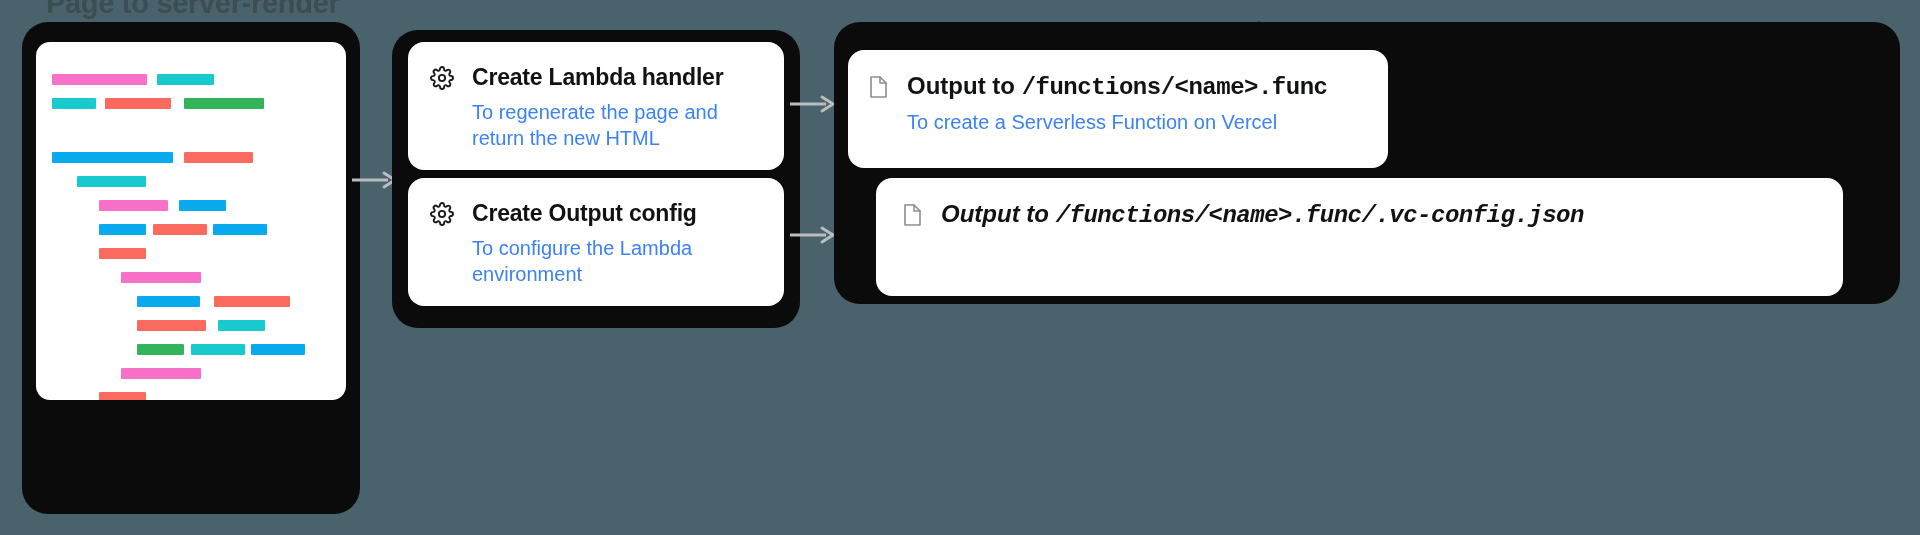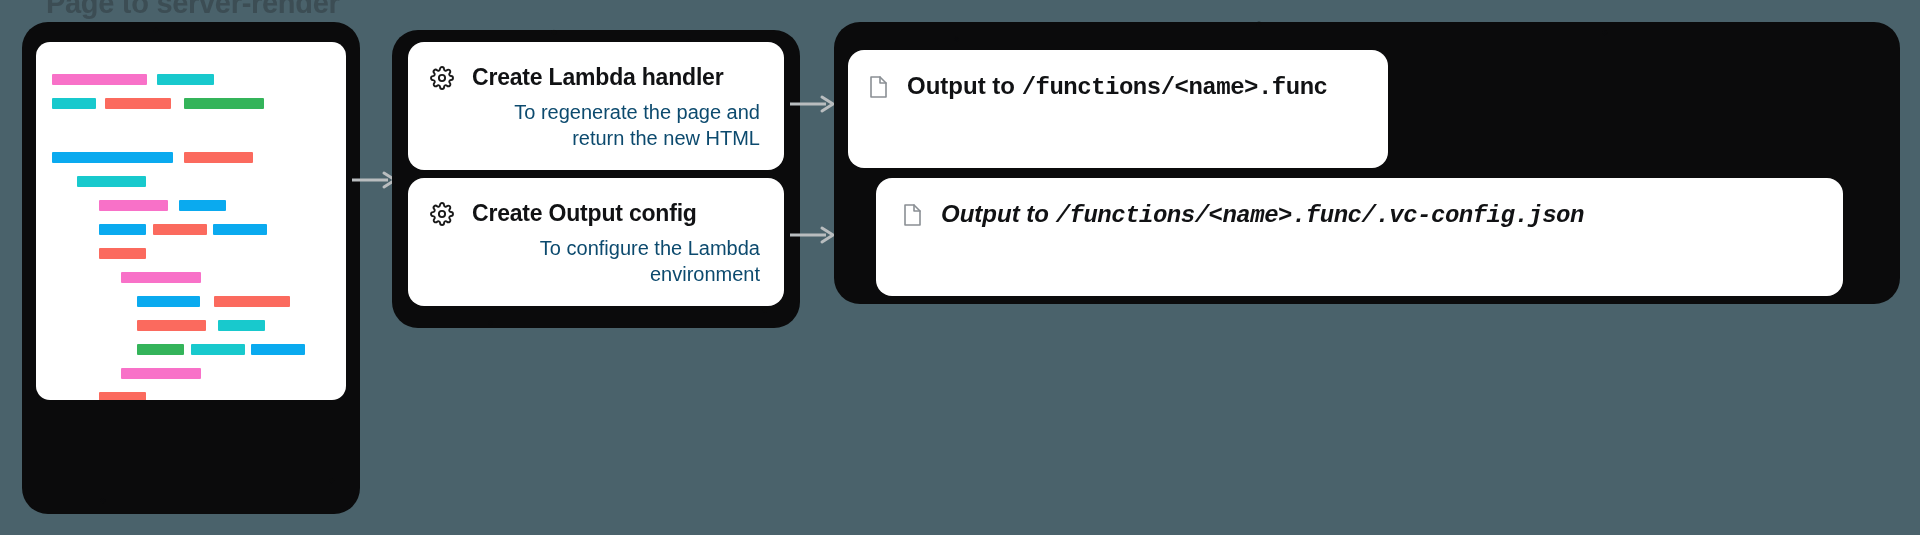--- a/index.html
+++ b/index.html
@@ -91,21 +91,20 @@
     width: 310px;
     height: 358px;
     border-radius: 14px;
     overflow: hidden;
   }
 
   .card-step {
     width: 376px;
     height: 128px;
     padding: 22px 24px 0 22px;
-    text-align: right;
   }
 
   .card-step-1 { left: 408px; top: 42px; }
   .card-step-2 { left: 408px; top: 178px; }
 
   .card-output {
     height: 118px;
     padding: 22px 26px 0 26px;
   }
 
@@ -144,21 +143,21 @@
 
   .card-title .mono {
     font-family: "Liberation Mono", monospace;
     font-weight: 700;
     letter-spacing: -0.5px;
   }
 
   .card-sub {
     font-size: 20px;
     line-height: 1.3;
-    color: #0c4a6e;
+    color: #3b82f6;
     font-weight: 400;
   }
 
   .card-step .card-sub {
     margin-top: 8px;
     margin-left: 42px;
     max-width: 300px;
   }
 
   .card-output .card-sub {
@@ -287,20 +286,21 @@
       <span class="card-icon">
         <svg viewBox="0 0 21 24" width="21" height="24" fill="none" stroke="currentColor" stroke-width="1.6" stroke-linejoin="round" stroke-linecap="round">
           <path d="M3 2 H12 L18 8 V22 H3 Z"></path>
           <path d="M12 2 V8 H18"></path>
         </svg>
       </span>
       <span class="card-title">
         <span>Output to </span><span class="mono">/functions/&lt;name&gt;.func</span>
       </span>
     </div>
+    <div class="card-sub">To create a Serverless Function on Vercel</div>
   </div>
 
   <div class="card card-output card-output-2">
     <div class="card-head">
       <span class="card-icon">
         <svg viewBox="0 0 21 24" width="21" height="24" fill="none" stroke="currentColor" stroke-width="1.6" stroke-linejoin="round" stroke-linecap="round">
           <path d="M3 2 H12 L18 8 V22 H3 Z"></path>
           <path d="M12 2 V8 H18"></path>
         </svg>
       </span>

